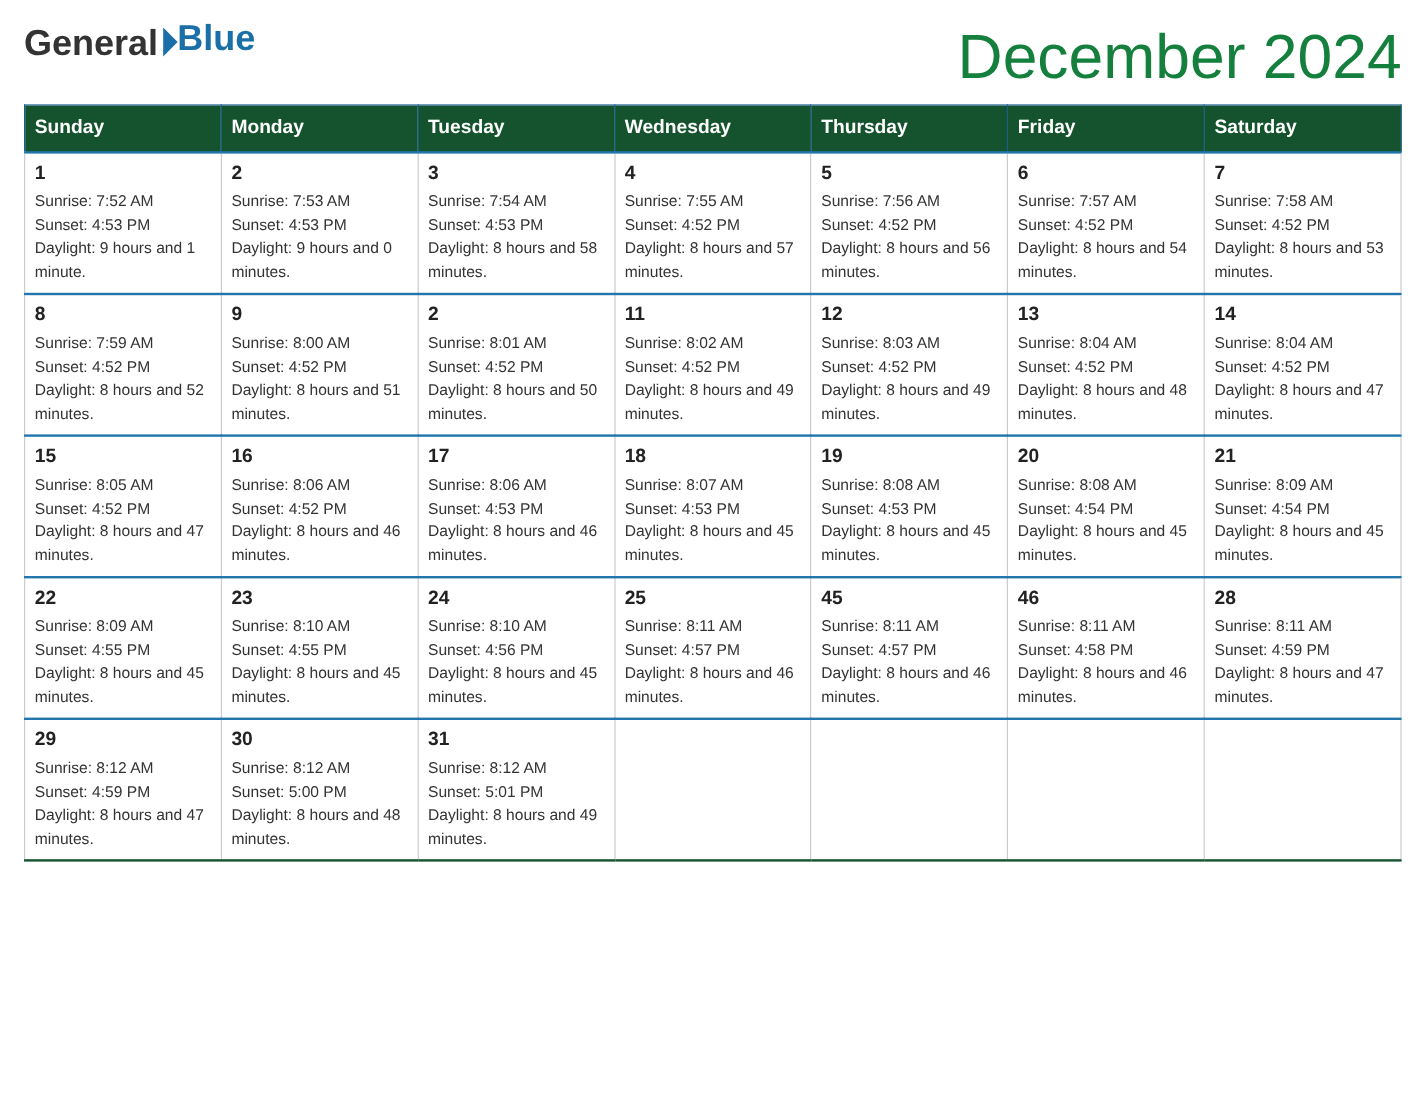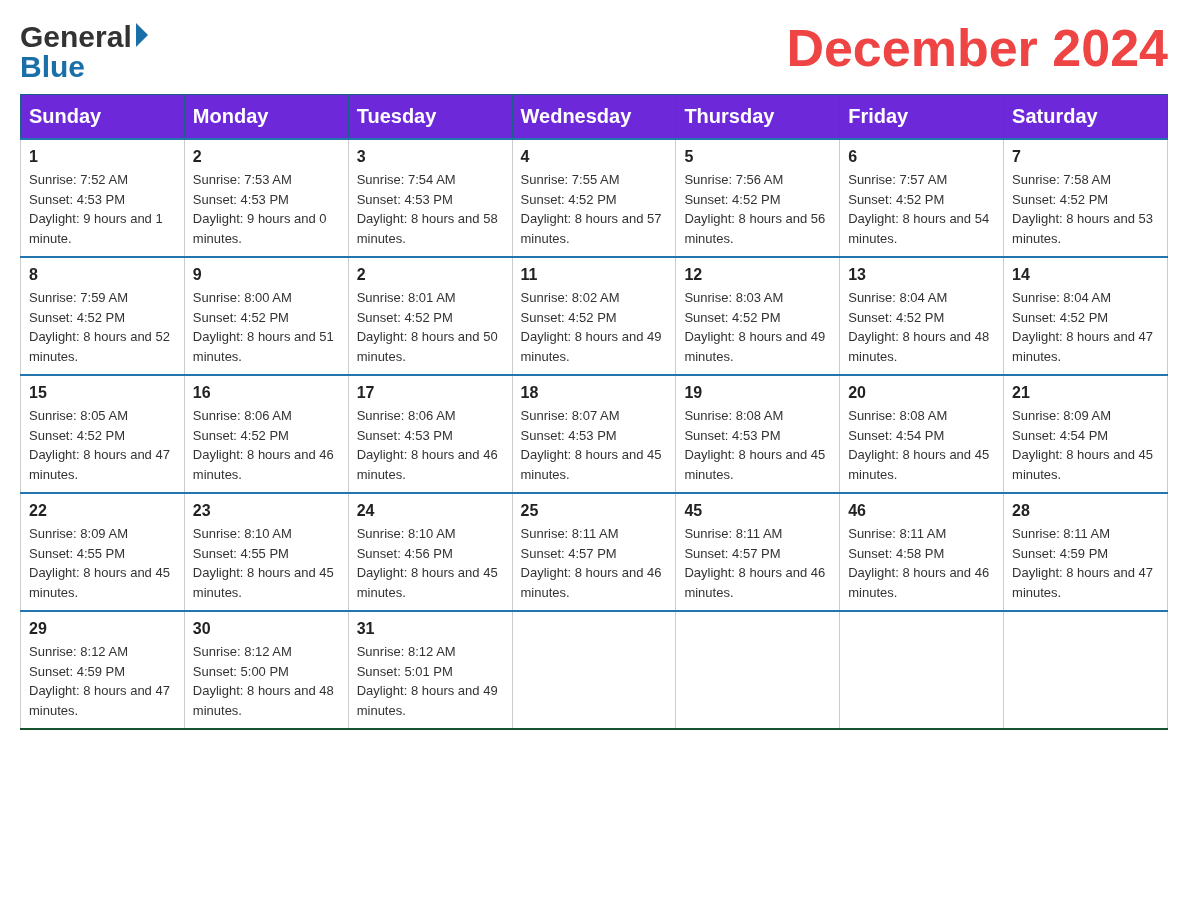--- a/index.html
+++ b/index.html
@@ -23,38 +23,38 @@
       border-top: 12px solid transparent;
       border-bottom: 12px solid transparent;
       margin-left: 4px;
       margin-top: -4px;
     }
     .title-block {
       text-align: right;
     }
     .month-title {
       font-size: 52px;
-      font-weight: bold;
-      color: #ef4444;
+      font-weight: normal;
+      color: #15803d;
       line-height: 1.1;
     }
     .location-title {
       font-size: 22px;
       color: #444;
       margin-top: 4px;
     }
     table {
       width: 100%;
       border-collapse: collapse;
       margin-top: 10px;
     }
     thead tr th {
-      background-color: #6d28d9;
+      background-color: #14532d;
       color: #fff;
-      font-size: 20px;
+      font-size: 16px;
       font-weight: bold;
       padding: 10px 8px;
       text-align: left;
       border: 1px solid #1a5f8a;
     }
     tbody tr td {
       vertical-align: top;
       padding: 8px 8px;
       border: 1px solid #ccc;
       font-size: 13px;
@@ -82,21 +82,20 @@
       border-left: 1px solid #ccc;
     }
     tbody tr {
       border-top: 2px solid #2176ae;
     }
     .empty-cell {
       background: #fff;
     }
     .logo-wrapper {
       display: flex;
-      flex-direction: column;
     }
     .logo-line1 {
       display: flex;
       align-items: center;
     }
     .logo-line2 {
       display: flex;
       margin-top: -4px;
     }
   </style>

